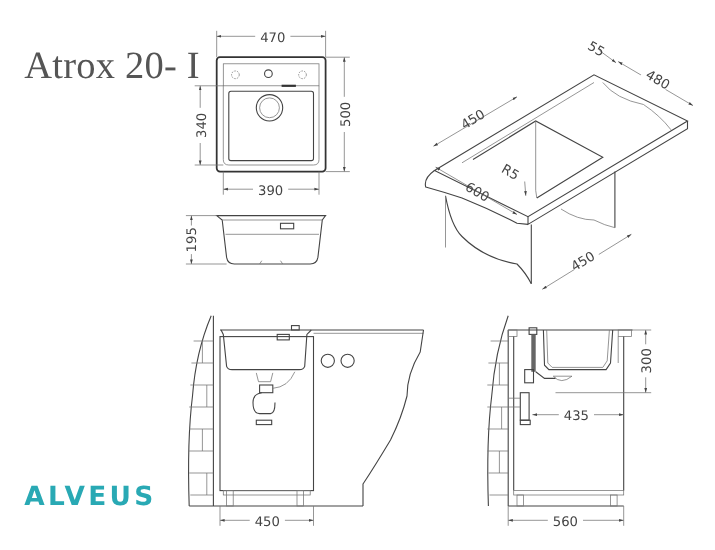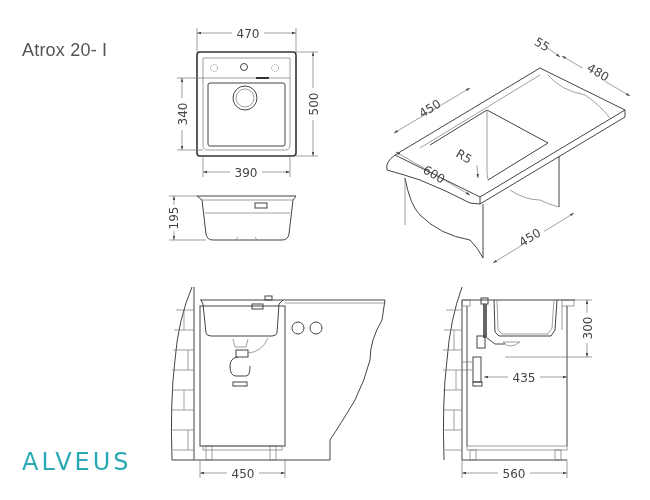--- a/index.html
+++ b/index.html
@@ -1,18 +1,18 @@
 <!DOCTYPE html>
 <html><head>
 <meta charset="utf-8">
 <style>
   html, body { margin: 0; padding: 0; background: #ffffff; }
   body { width: 650px; height: 500px; position: relative; overflow: hidden; font-family: "DejaVu Sans", sans-serif; }
-  .title { position: absolute; left: 22px; top: 40px; font-size: 18px; color: #555; font-weight: 300; letter-spacing: 0.2px; font-family: Liberation Sans, sans-serif; }
-  .logo { position: absolute; left: 22px; top: 448px; font-size: 24px; color: #29a9b4; letter-spacing: 3px; font-family: "DejaVu Sans", sans-serif; font-weight: 400; }
+  .title { position: absolute; left: 22px; top: 40px; font-size: 35px; color: #555; font-weight: 300; letter-spacing: 0.2px; font-family: Liberation Serif, serif; }
+  .logo { position: absolute; left: 22px; top: 437px; font-size: 24px; color: #29a9b4; letter-spacing: 3px; font-family: "DejaVu Sans", sans-serif; font-weight: 700; }
   svg { position: absolute; left: 0; top: 0; }
   .dim { font-family: "DejaVu Sans", sans-serif; font-size: 12px; fill: #444; }
   .ln { stroke: #444; fill: none; stroke-width: 1; }
   .thin { stroke: #777; fill: none; stroke-width: 0.7; }
   .thick { stroke: #333; fill: none; stroke-width: 1.6; }
 </style>
 </head>
 <body>
 
 <div class="title">Atrox 20- I</div>

